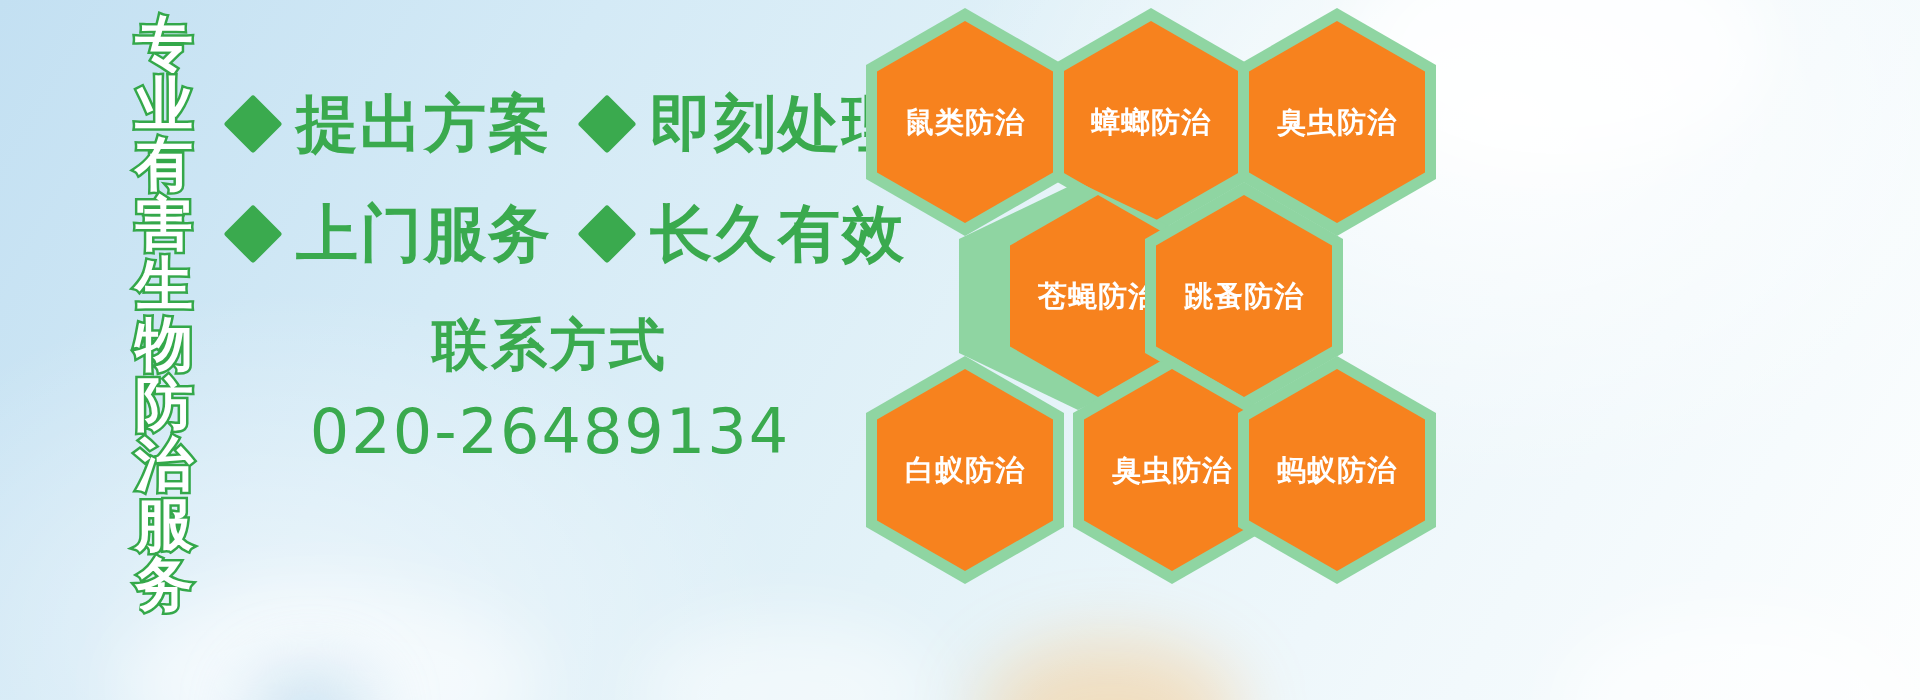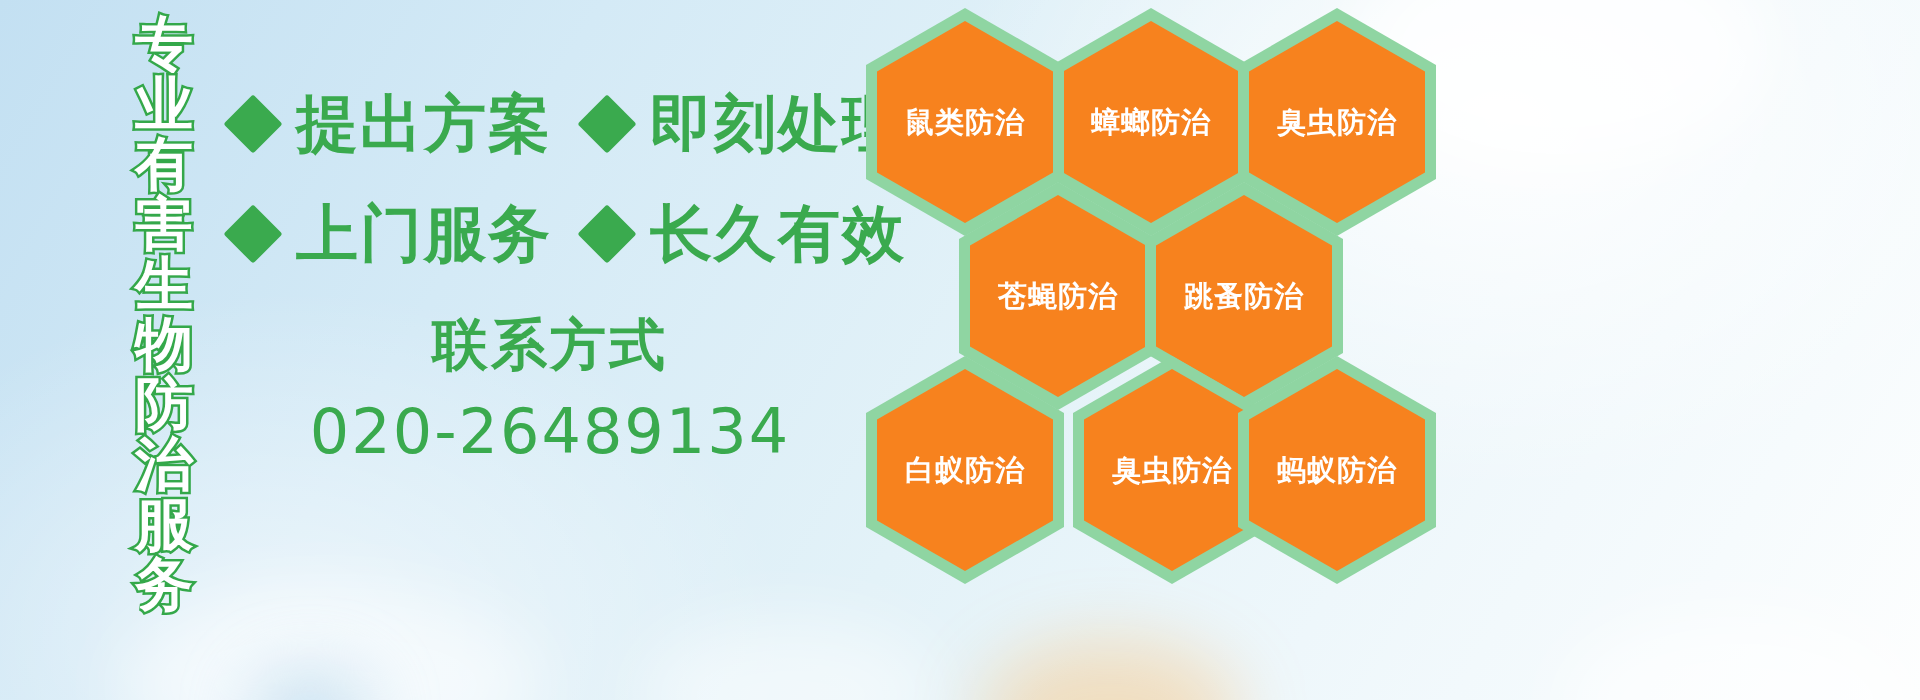--- a/index.html
+++ b/index.html
@@ -95,21 +95,21 @@
   .hex-label{
     color:#ffffff;font-size:29px;font-weight:bold;letter-spacing:1px;
     white-space:nowrap;text-align:center;line-height:34px;
     font-family:"DejaVu Sans","Liberation Sans",sans-serif;
   }
   
   #hex-rodent   {left:6px;  top:8px;}
   #hex-cockroach{left:192px;top:8px;}
   #hex-mosquito {left:378px;top:8px;}
   
-  #hex-fly      {left:99px; top:182px;}
+  #hex-fly      {left:99px; top:182px;padding-left:40px;}
   #hex-flea     {left:285px;top:182px;}
   
   #hex-termite  {left:6px;  top:356px;}
   #hex-bedbug   {left:192px;top:356px;margin-left:21px;}
   #hex-ant      {left:378px;top:356px;}
 </style>
 </head>
 <body>
 
 <div id="banner">

